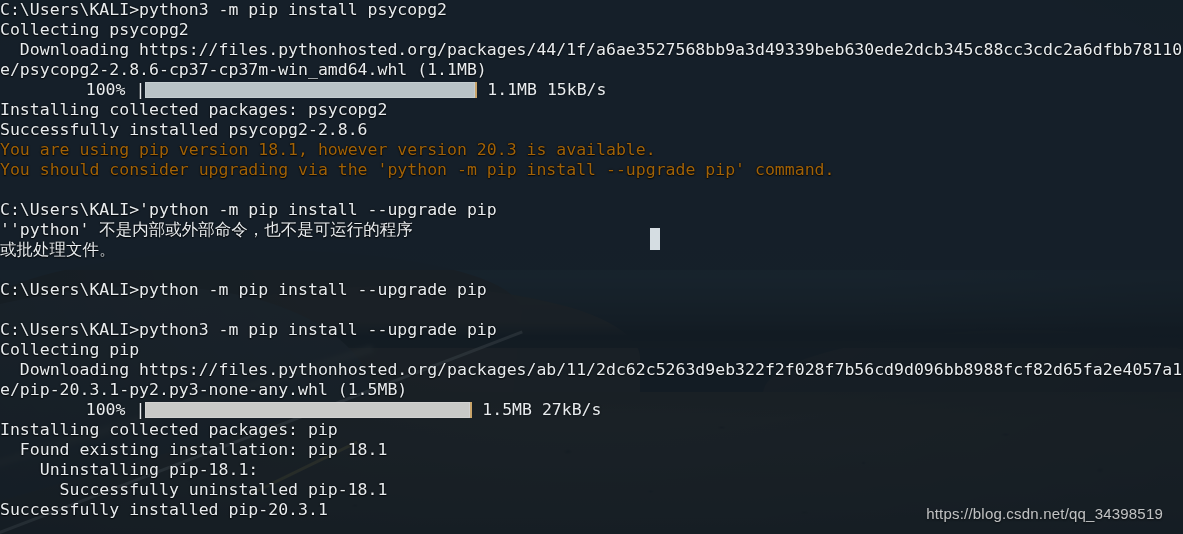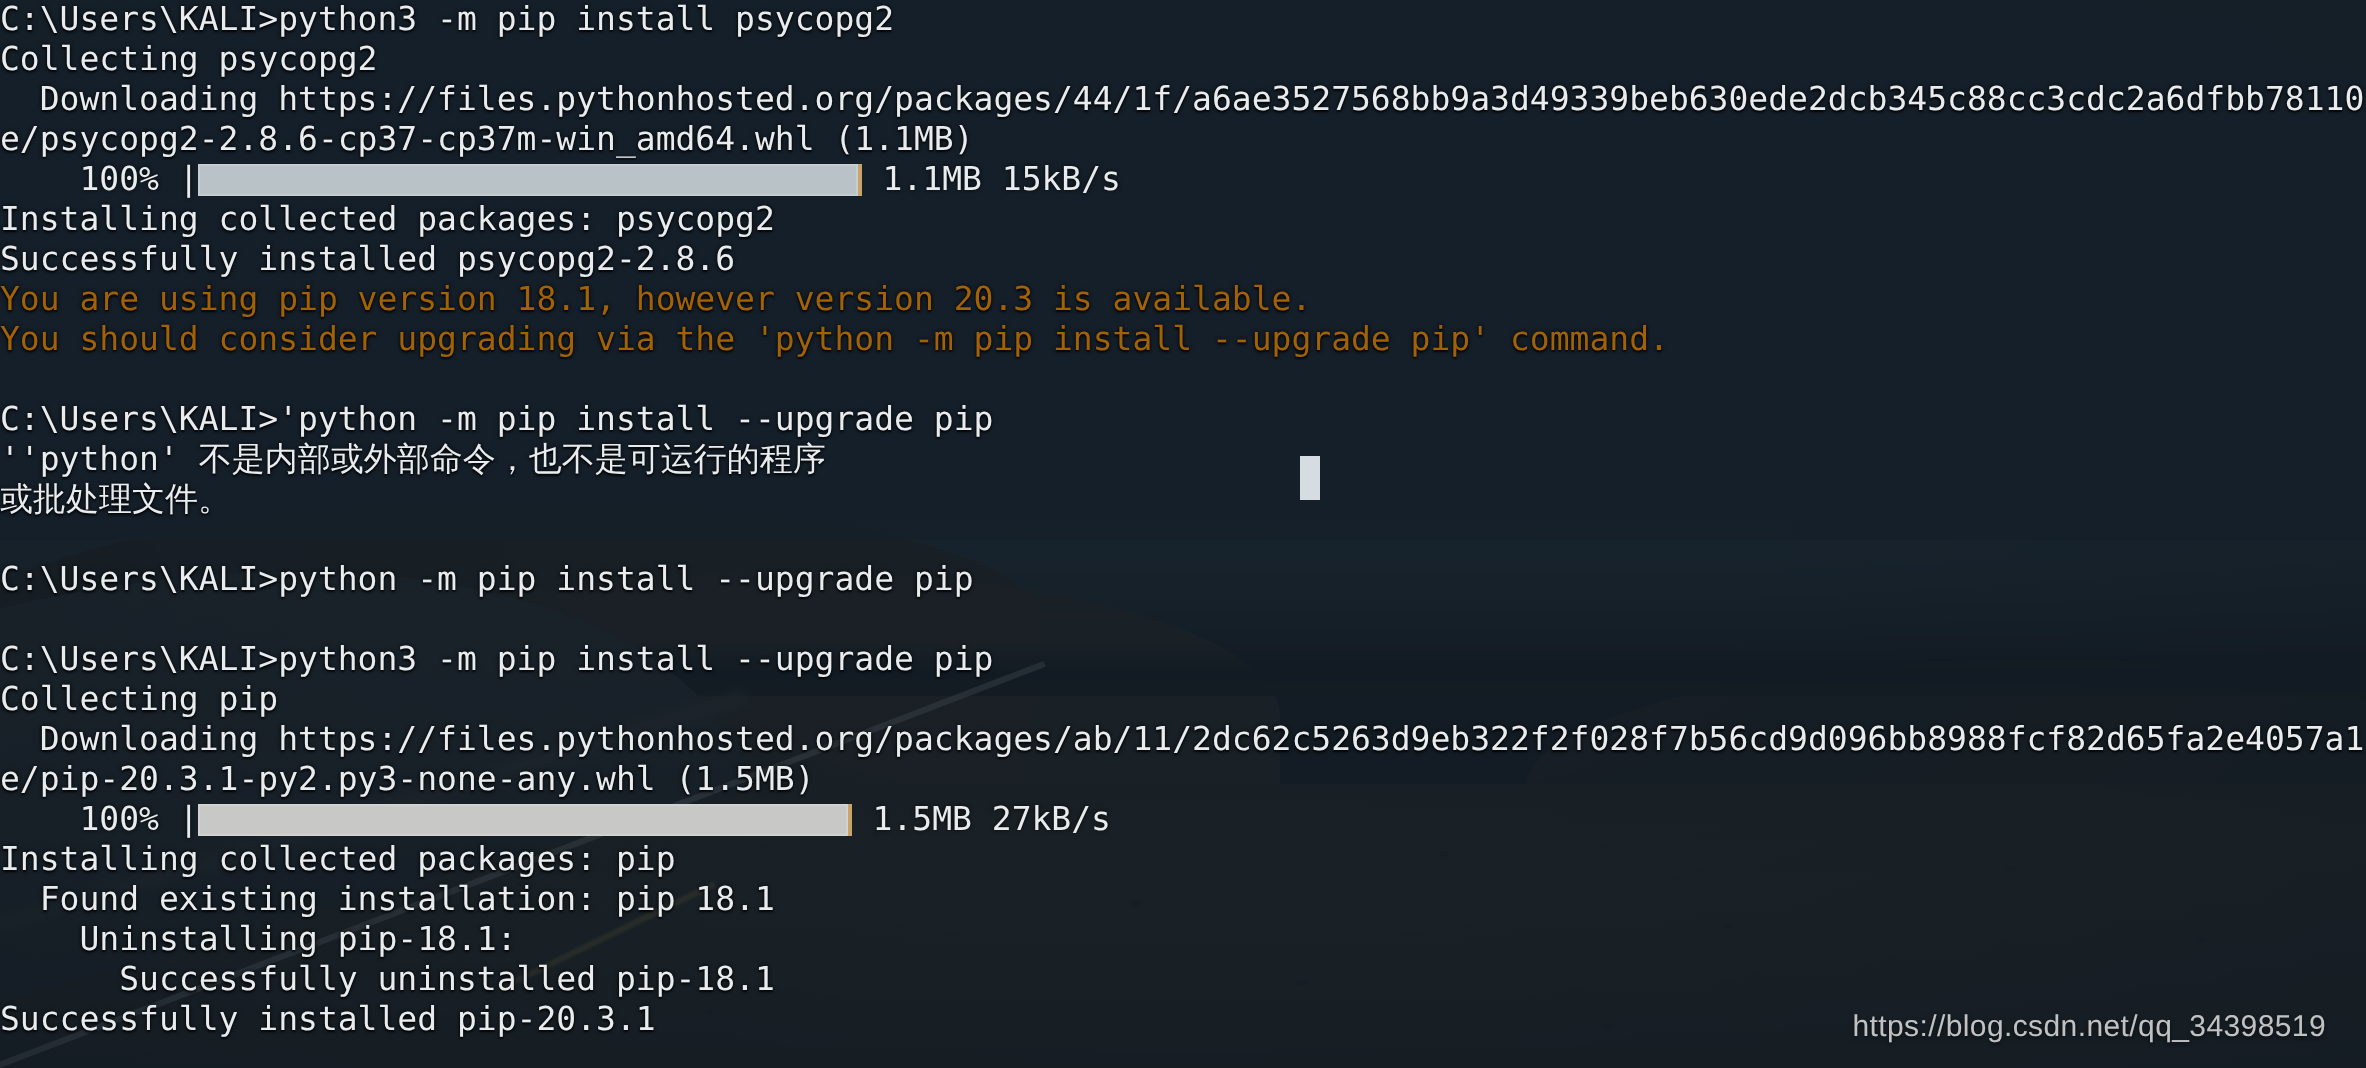--- a/index.html
+++ b/index.html
@@ -189,20 +189,21 @@
   .c-warn  { color: #a16207; }
 
   
   .progress-row {
     position: relative;
     height: 20px;
     line-height: 20px;
     white-space: pre;
     color: #e8ecef;
     text-shadow: 0 0 2px rgba(0,0,0,.9);
+    padding-left: 46px;
   }
   .pbar {
     display: inline-block;
     vertical-align: -3px;
     height: 16px;
     background: #b9c2c6;
     border-right: 2px solid #c9a46a;
     box-shadow: inset 0 0 0 1px rgba(255,255,255,.18);
   }
   .pbar-2 {

